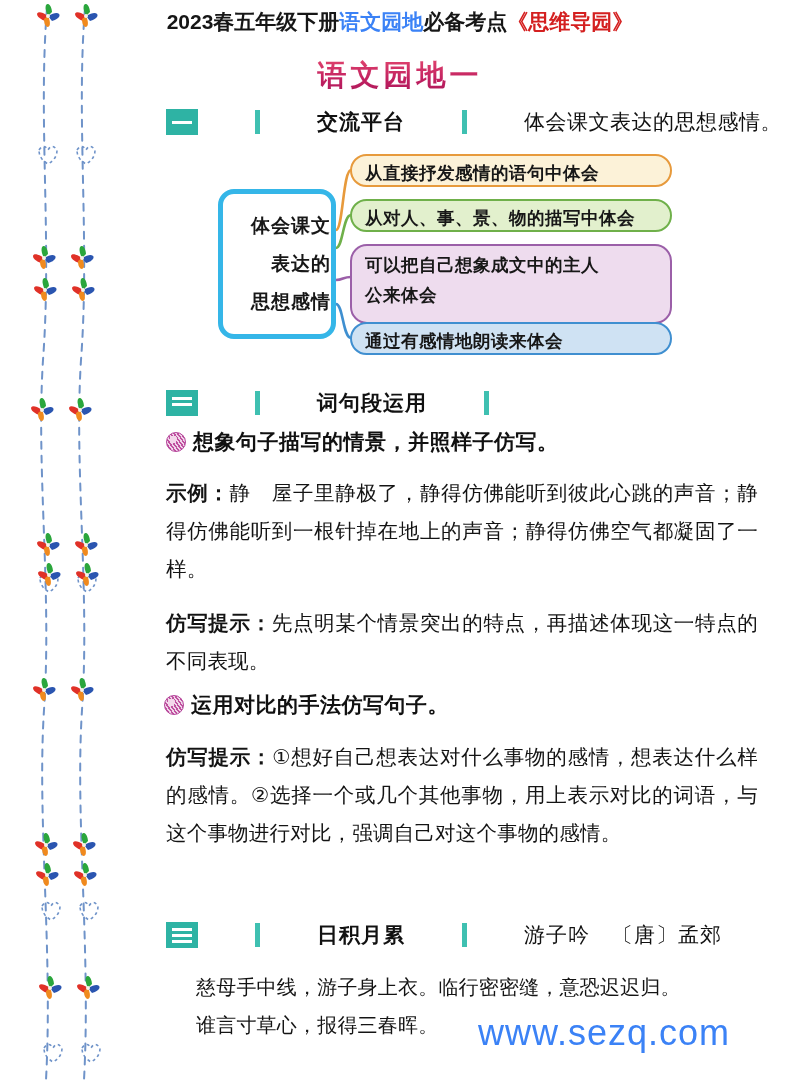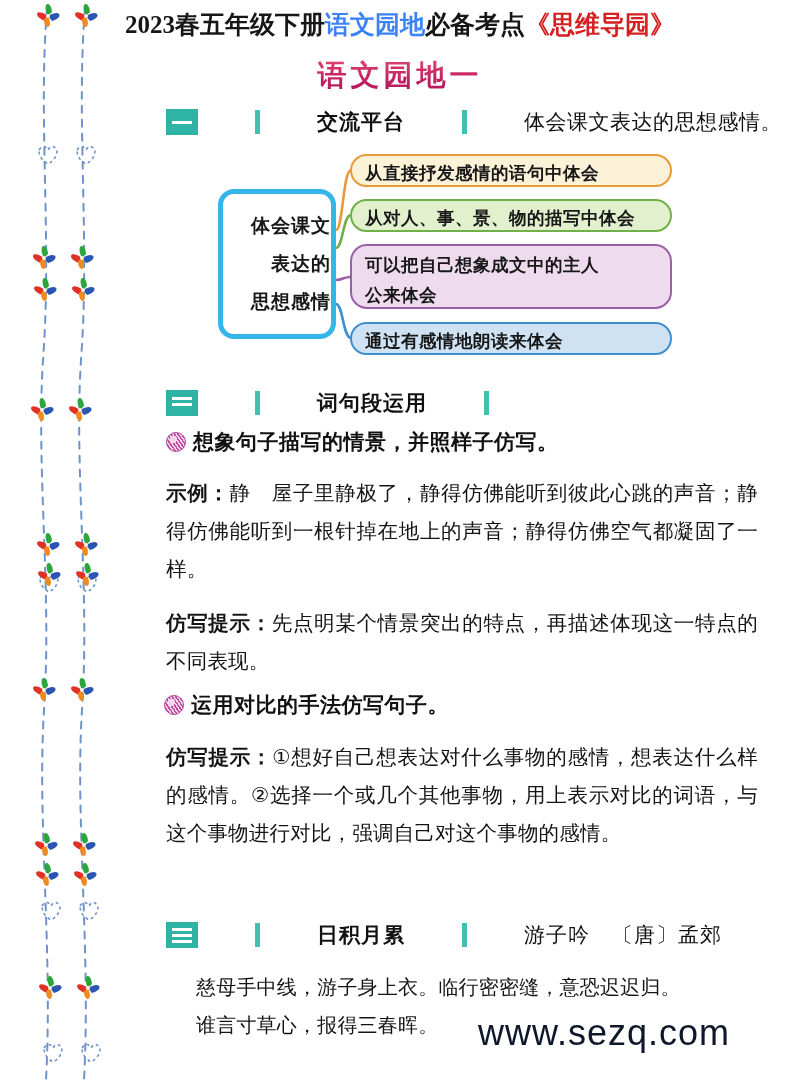--- a/index.html
+++ b/index.html
@@ -14,22 +14,22 @@
   
   .deco { position: absolute; left: 0; top: 0; width: 150px; height: 1082px;
           pointer-events: none; }
 
   
   .title-row {
     position: absolute; left: 0; top: 8px; width: 800px;
     text-align: center; white-space: nowrap;
   }
   .title-row span {
-    font-family: Liberation Serif, serif;
-    font-weight: 700; font-size: 25px; letter-spacing: 0px;
+    font-family: Liberation Sans, sans-serif;
+    font-weight: 700; font-size: 21px; letter-spacing: 0px;
   }
   .t-black { color: #161616; }
   .t-blue  { color: #3b82f6; }
   .t-red   { color: #d42020; }
 
   .subtitle {
     position: absolute; left: 0; top: 56px; width: 800px; text-align: center;
     font-family: "Liberation Serif", "DejaVu Serif", serif;
     font-weight: 700; font-size: 29px; letter-spacing: 4px;
     background: linear-gradient(180deg,#e4486f 0%, #c02060 60%, #a8185a 100%);
@@ -77,21 +77,21 @@
     left: 3px; top: 37px; width: 118px; height: 150px;
     border: 5px solid #35b6e8; border-radius: 16px; background: #fff;
     flex-direction: column; justify-content: center;
     font-size: 19px; line-height: 2.0; text-align: center; letter-spacing: 1px; padding-left: 16px;
   }
   .leaf { border-radius: 17px; padding: 0 13px; font-size: 17.5px; letter-spacing:.5px;}
   .leaf.l1 { left: 135px; top: 2px;  width: 322px; height: 33px;
              border: 2.5px solid #e79a3c; background: #fcf2d8; }
   .leaf.l2 { left: 135px; top: 47px; width: 322px; height: 33px;
              border: 2.5px solid #6fb04a; background: #e2f0cd; }
-  .leaf.l3 { left: 135px; top: 92px; width: 322px; height: 65px;
+  .leaf.l3 { left: 135px; top: 92px; width: 322px; height: 80px;
              border: 2.5px solid #9b5fa8; background: #eedcee;
              display: block; padding-top: 4px; }
   .leaf.l3 div { line-height: 30px; }
   .leaf.l4 { left: 135px; top: 170px; width: 322px; height: 33px;
              border: 2.5px solid #3f8fd0; background: #cfe2f3; }
 
   
   .para {
     position: absolute;
     font-family: "Liberation Sans", "DejaVu Sans", sans-serif;
@@ -113,21 +113,21 @@
     border: 1.6px solid #b4439a;
   }
   .poem {
     position: absolute;
     font-family: "Liberation Sans", "DejaVu Sans", sans-serif;
     font-size: 20px; line-height: 38px; color: #141414; letter-spacing:.2px;
   }
   .watermark {
     position: absolute; left: 478px; top: 1012px;
     font-family: "Liberation Sans", "DejaVu Sans", sans-serif;
-    font-size: 36px; color: #0f172a; letter-spacing: 1px; font-weight: 400;
+    font-size: 36px; color: #3b82f6; letter-spacing: 1px; font-weight: 400;
   }
 </style>
 </head>
 <body>
 
 <div class="page">
 
   <svg class="deco" width="150" height="1082" viewBox="0 0 150 1082">
     <g id="deco-lines" stroke="#6f93c9" stroke-width="2" fill="none" stroke-dasharray="7 7" stroke-linecap="round">
       <path d="M47 8 C 38 120, 52 240, 43 360 C 36 470, 52 590, 44 710 C 37 820, 53 950, 46 1080"></path>

